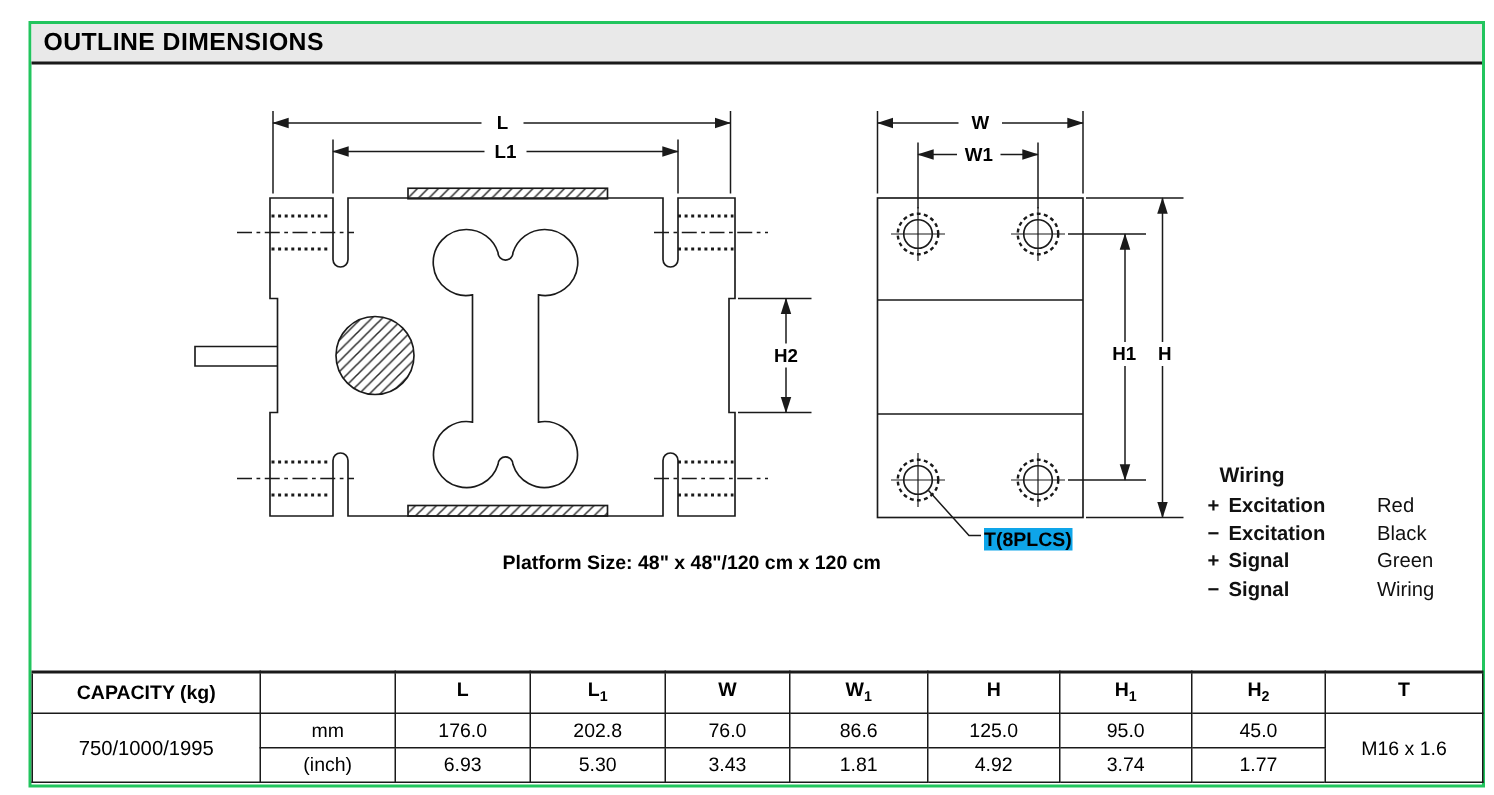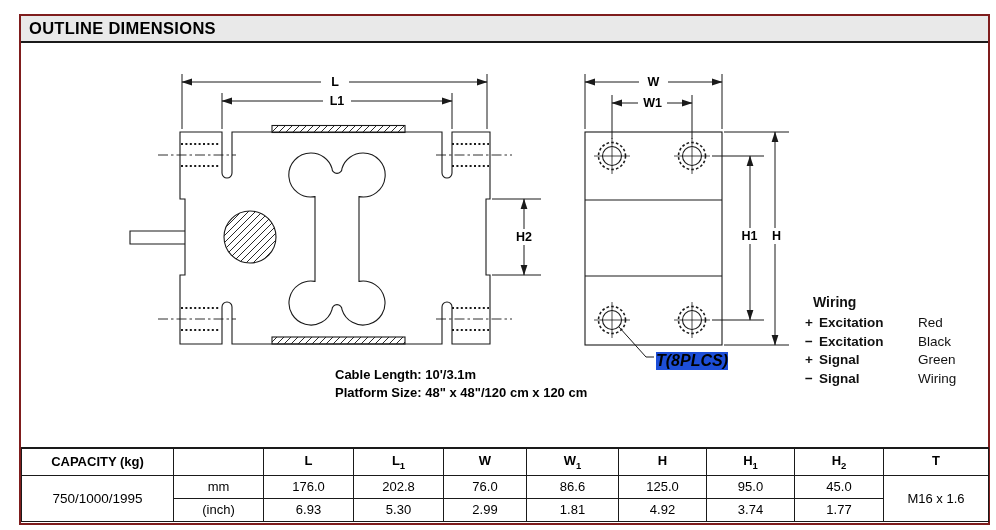--- a/index.html
+++ b/index.html
@@ -3,43 +3,43 @@
 <meta charset="utf-8">
 <style>
   * { box-sizing: border-box; }
   html,body { margin:0; padding:0; }
   body {
     width:996px; height:530px; position:relative; overflow:hidden;
     background:#ffffff; font-family:"Liberation Sans", sans-serif; color:#111;
   }
   .sheet {
     position:absolute; left:19px; top:14px; width:971px; height:511px;
-    border:2px solid #7f1d1d; background:#fff;
+    border:2px solid #22c55e; background:#fff;
   }
   .title-bar {
     height:27px; background:#e9e9e9; border-bottom:2px solid #1a1a1a;
     display:flex; align-items:center; padding-left:8px;
     font-weight:bold; font-size:16.5px; letter-spacing:.3px; color:#000;
   }
   .drawing-area { position:relative; width:967px; height:404px; }
   .drawing-area svg { position:absolute; left:0; top:0; }
 
   .dim-label {
     position:absolute; background:#fff; text-align:center;
     font-weight:bold; font-size:12.5px; line-height:16px; height:16px; color:#000;
   }
   .t-callout {
-    position:absolute; left:635px; top:309px; background:#1d4ed8;
-    font-weight:bold; font-size:16px; color:#000;font-style:italic;
+    position:absolute; left:635px; top:309px; background:#0ea5e9;
+    font-weight:bold; font-size:13px; color:#000;
   }
   .notes {
     position:absolute; left:314px; top:323px;
     font-weight:bold; font-size:13px; line-height:18px; color:#000;
   }
-  .wiring { position:absolute; left:784px; top:251px; font-size:13.5px; }
+  .wiring { position:absolute; left:784px; top:265px; font-size:13.5px; }
   .wiring-heading { font-weight:bold; font-size:14px; margin:0 0 4px 8px; }
   .wiring-row { display:flex; line-height:18.5px; }
   .wiring-sign { width:14px; font-weight:bold; }
   .wiring-label { width:99px;font-weight:bold; }
 
   table.dim-table {
     width:967px; height:74px; border-collapse:collapse; table-layout:fixed;
     border-top:2px solid #1a1a1a; font-size:13px; color:#000;
   }
   .dim-table th, .dim-table td {
@@ -166,21 +166,20 @@
     <div class="dim-label" style="left:300px; top:31px; width:28px;">L</div>
     <div class="dim-label" style="left:302px; top:50px; width:28px;">L1</div>
     <div class="dim-label" style="left:618px; top:31px; width:29px;">W</div>
     <div class="dim-label" style="left:617px; top:52px; width:29px;">W1</div>
     <div class="dim-label" style="left:489px; top:186px; width:28px;">H2</div>
     <div class="dim-label" style="left:714px; top:185px; width:29px;">H1</div>
     <div class="dim-label" style="left:743px; top:185px; width:25px;">H</div>
     <div class="t-callout">T(8PLCS)</div>
 
     <div class="notes">
-      <div>Cable Length: 10'/3.1m</div>
       <div>Platform Size: 48" x 48"/120 cm x 120 cm</div>
     </div>
 
     <div class="wiring">
       <div class="wiring-heading">Wiring</div>
       <div class="wiring-row">
         <span class="wiring-sign">+</span>
         <span class="wiring-label">Excitation</span>
         <span class="wiring-color">Red</span>
       </div>
@@ -239,21 +238,21 @@
         <td>86.6</td>
         <td>125.0</td>
         <td>95.0</td>
         <td>45.0</td>
         <td rowspan="2">M16 x 1.6</td>
       </tr>
       <tr>
         <td>(inch)</td>
         <td>6.93</td>
         <td>5.30</td>
-        <td>2.99</td>
+        <td>3.43</td>
         <td>1.81</td>
         <td>4.92</td>
         <td>3.74</td>
         <td>1.77</td>
       </tr>
     </tbody>
   </table>
 </div>
 
 </body></html>

